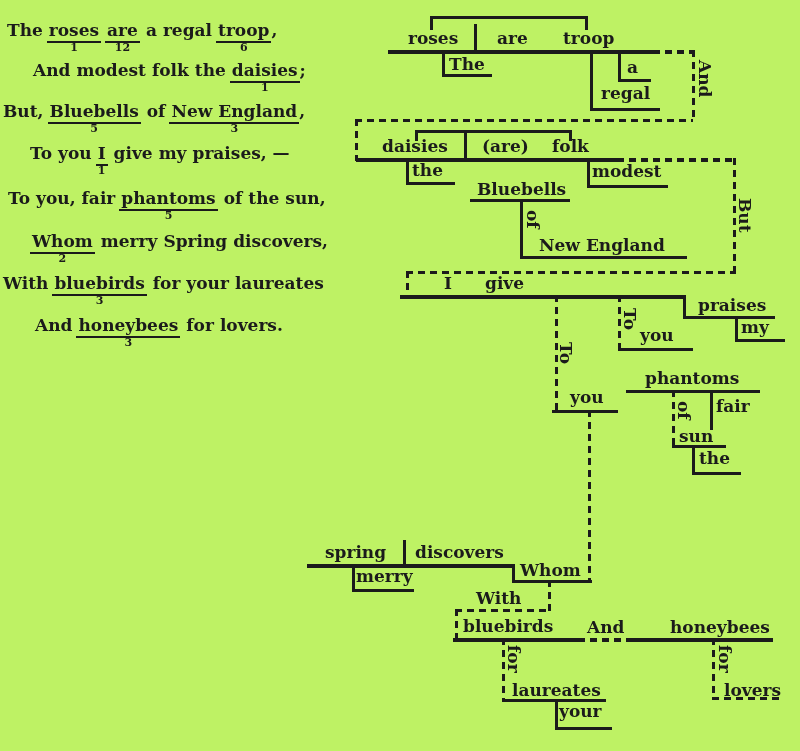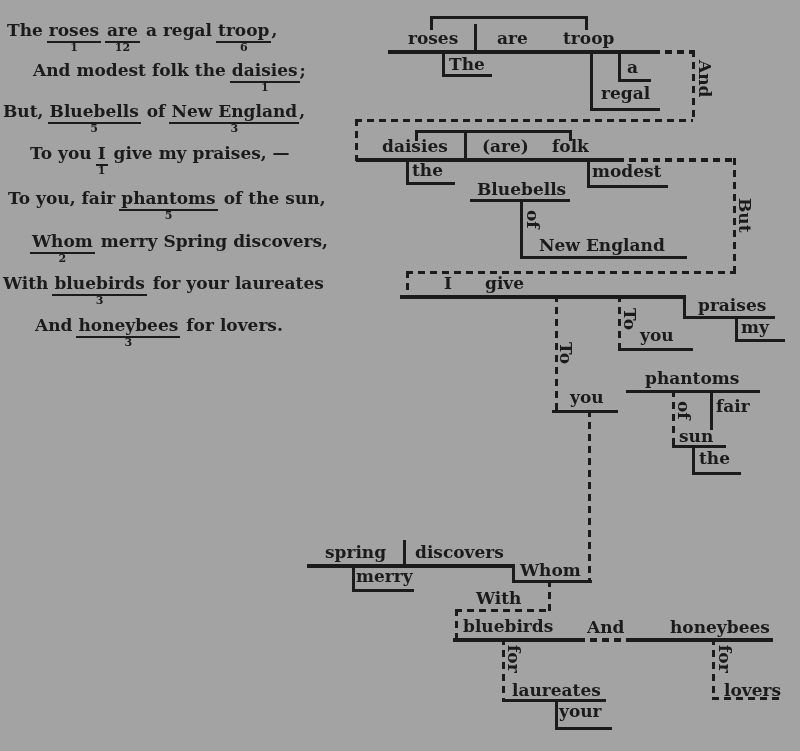--- a/index.html
+++ b/index.html
@@ -1,17 +1,17 @@
 <!DOCTYPE html>
 <html><head>
 <meta charset="utf-8">
 <style>
   html,body{margin:0;padding:0;background:#ffffff;}
   .page{
-    position:relative;width:800px;height:751px;background:#a3a3a3;
+    position:relative;width:800px;height:751px;background:#bef264;
     color:#1b1b1b;font-family:"DejaVu Serif",serif;overflow:hidden;
   }
   
   .poem-line{
     position:absolute;white-space:nowrap;font-weight:bold;
     font-size:17px;line-height:19px;
   }
   .tokwrap{display:inline-block;margin-right:6px;}
   .tok{display:inline-block;}
   .tok.u{

